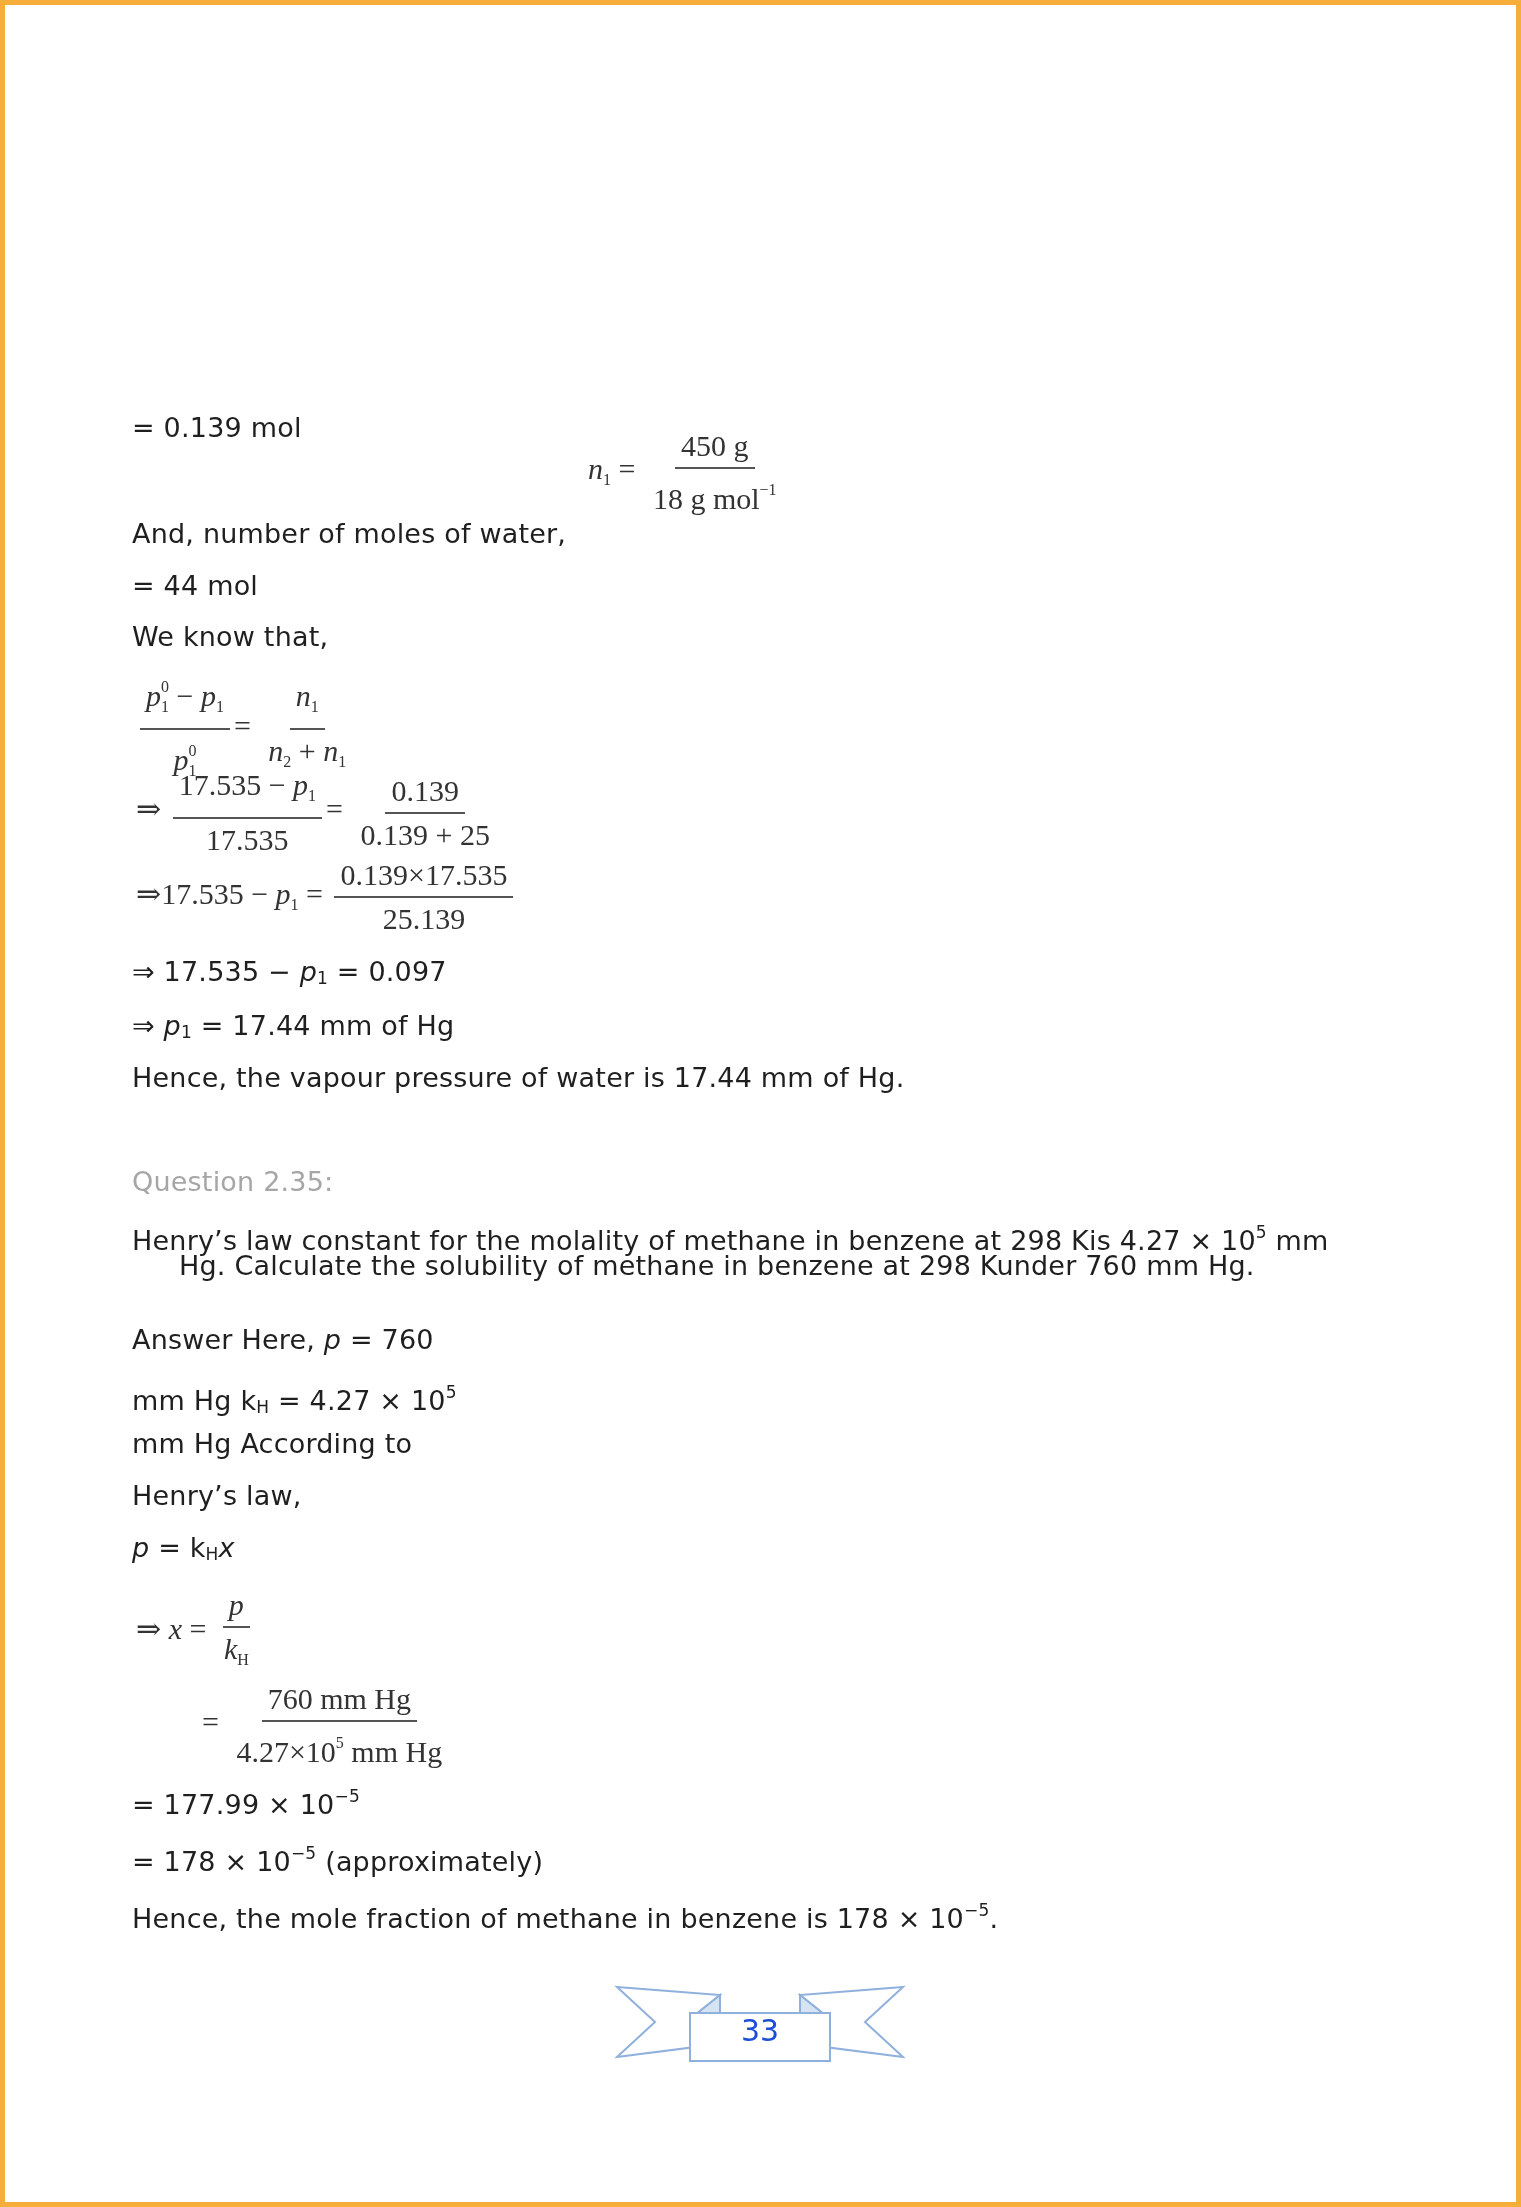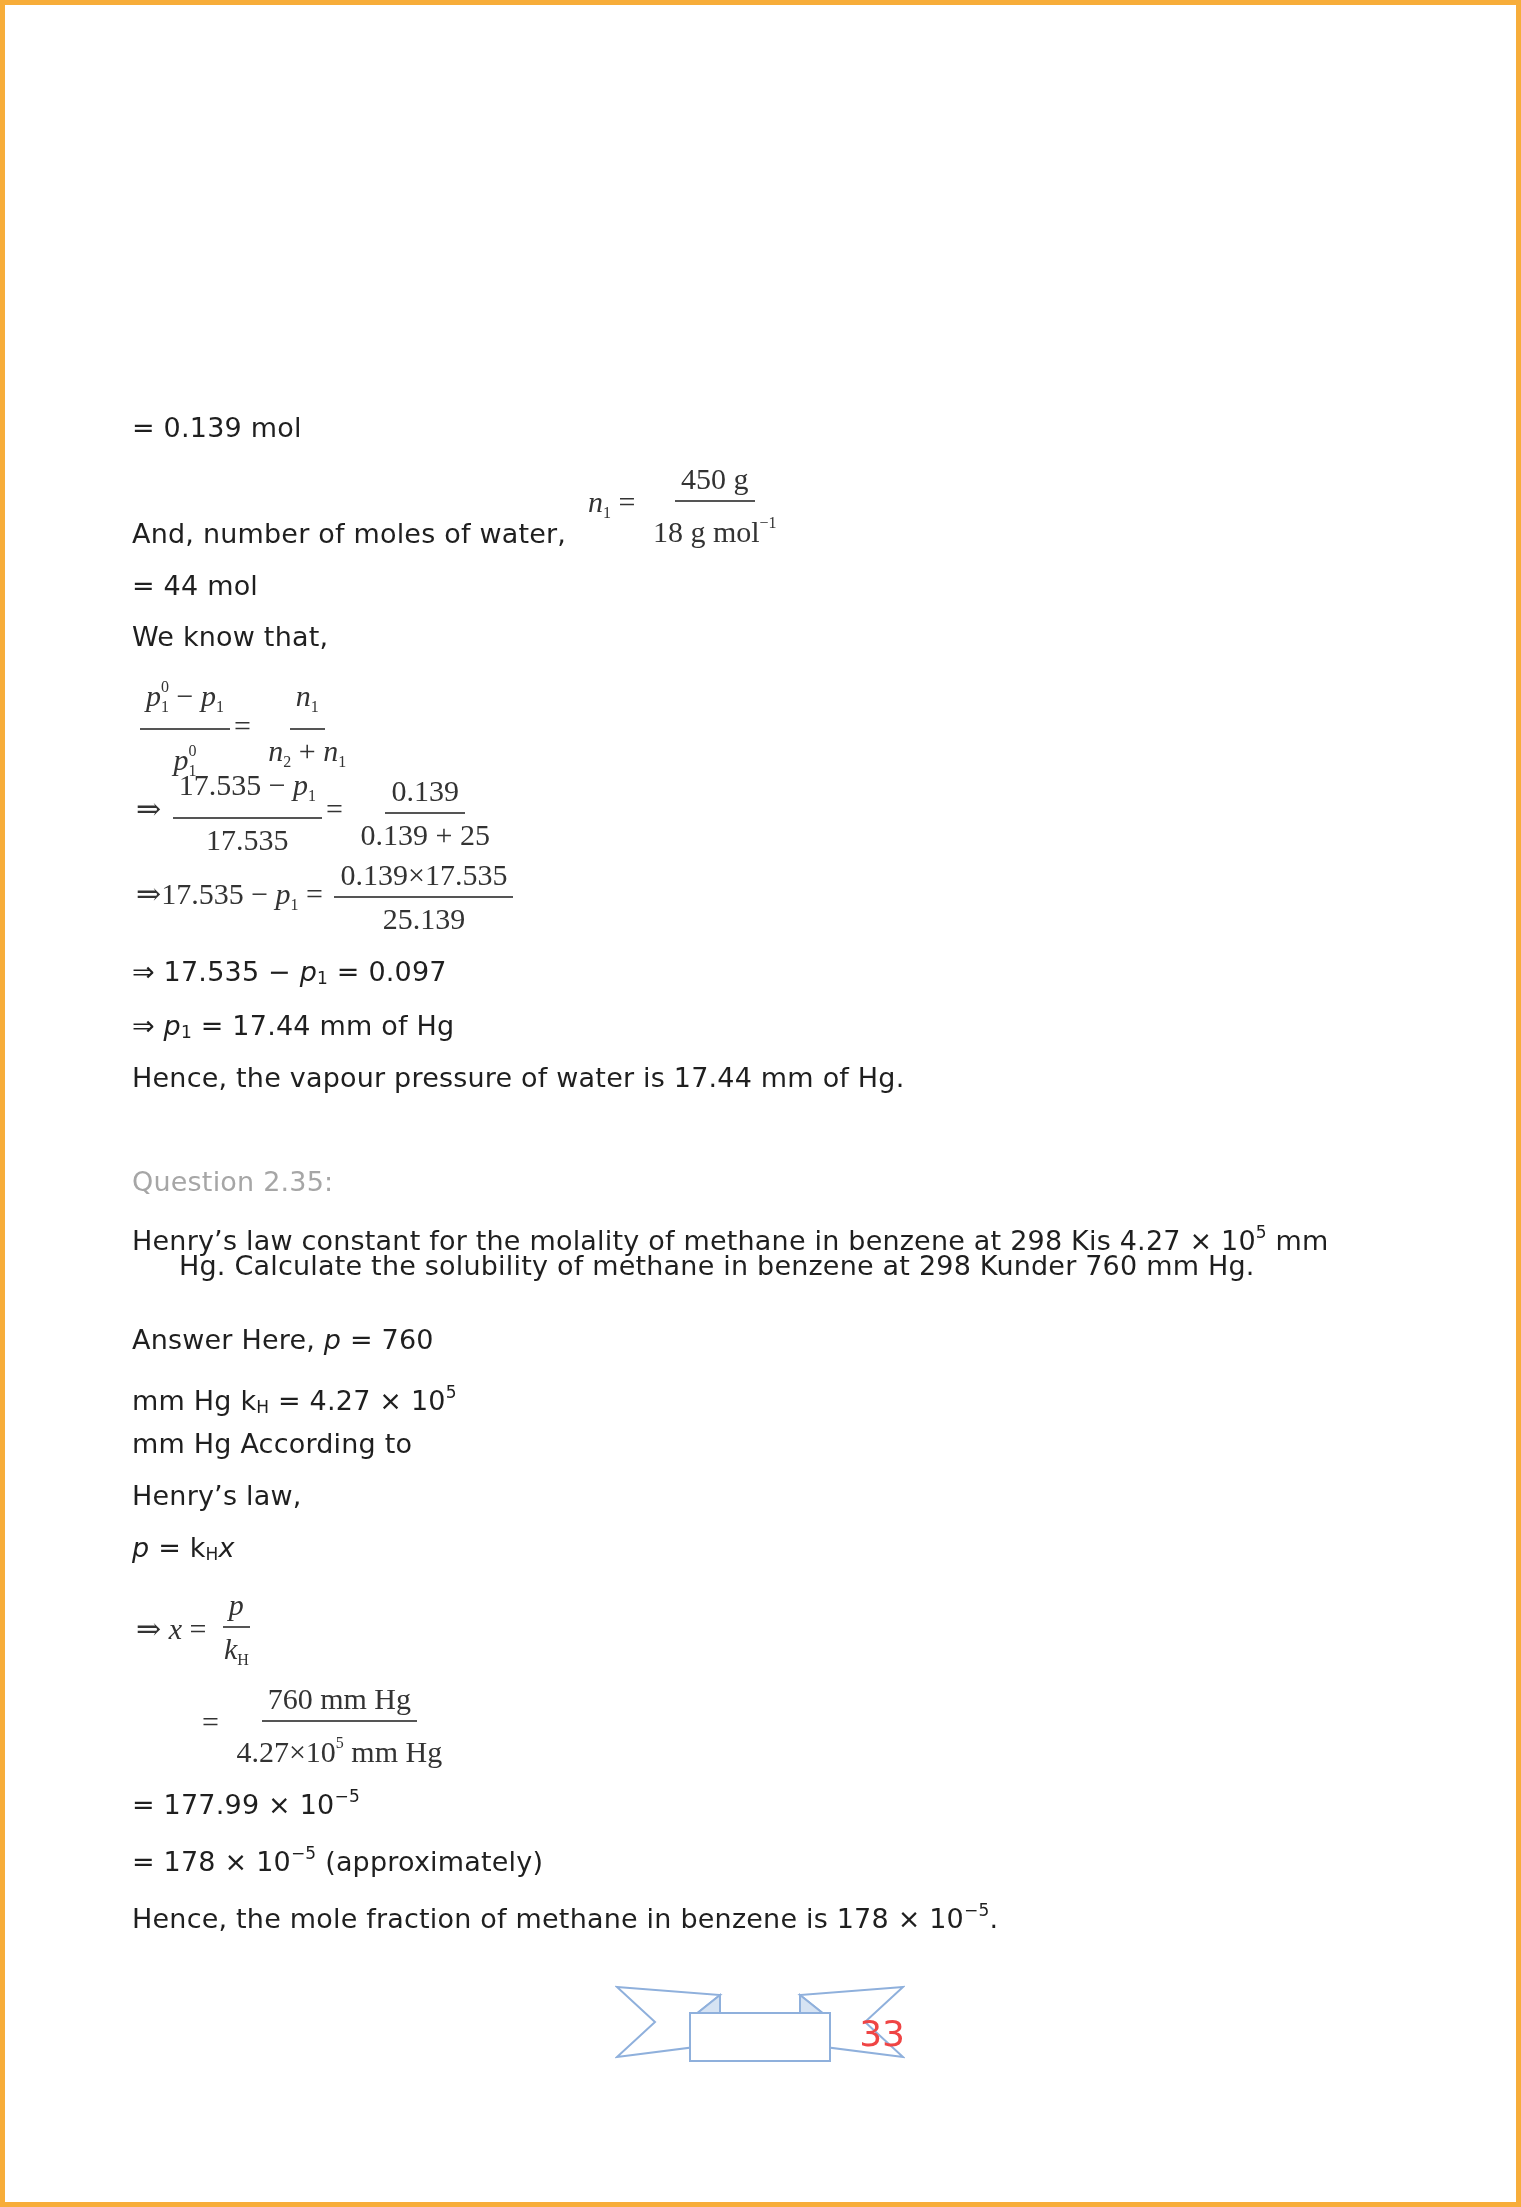--- a/index.html
+++ b/index.html
@@ -10,31 +10,31 @@
   .frac { display: inline-flex; flex-direction: column; align-items: center; vertical-align: middle; margin: 0 4px; }
   .frac .num { padding: 0 6px 2px 6px; border-bottom: 2px solid #555; line-height: 38px; }
   .frac .den { padding: 2px 6px 0 6px; line-height: 38px; }
   .it { font-style: italic; }
   sub.s { font-size: 16px; vertical-align: -6px; }
   sup.s { font-size: 16px; vertical-align: 14px; }
   .qhead { color: #a6a6a6; font-weight: normal; }
   .sub-small { font-size: 17px; vertical-align: -3px; }
   .sup-small { font-size: 17px; vertical-align: 12px; }
   .pagenum-wrap { position: absolute; left: 615px; top: 1985px; width: 290px; height: 80px; }
-  .pagenum-text { position: absolute; left: 0; top: 28px; width: 290px; text-align: right; font-size: 36px; color: #ef4444; font-family: "DejaVu Sans", sans-serif; }
+  .pagenum-text { position: absolute; left: 0; top: 28px; width: 290px; text-align: center; font-size: 30px; color: #1d4ed8; font-family: "DejaVu Sans", sans-serif; }
 </style>
 </head>
 <body>
 
 <div class="page-border"></div>
 
 <div class="line" style="top:410px;">= 0.139 mol</div>
 
 <div class="line" style="top:516px;">And, number of moles of water,</div>
-<div class="math" style="left:588px; top:460px;">
+<div class="math" style="left:588px; top:427px;">
   <span class="it">n</span><sub class="s">1</sub> =
   <span class="frac">
     <span class="num">450 g</span>
     <span class="den"><span>18 g mol</span><sup class="s">−1</sup></span>
   </span>
 </div>
 
 <div class="line" style="top:568px;">= 44 mol</div>
 <div class="line" style="top:619px;">We know that,</div>
 

